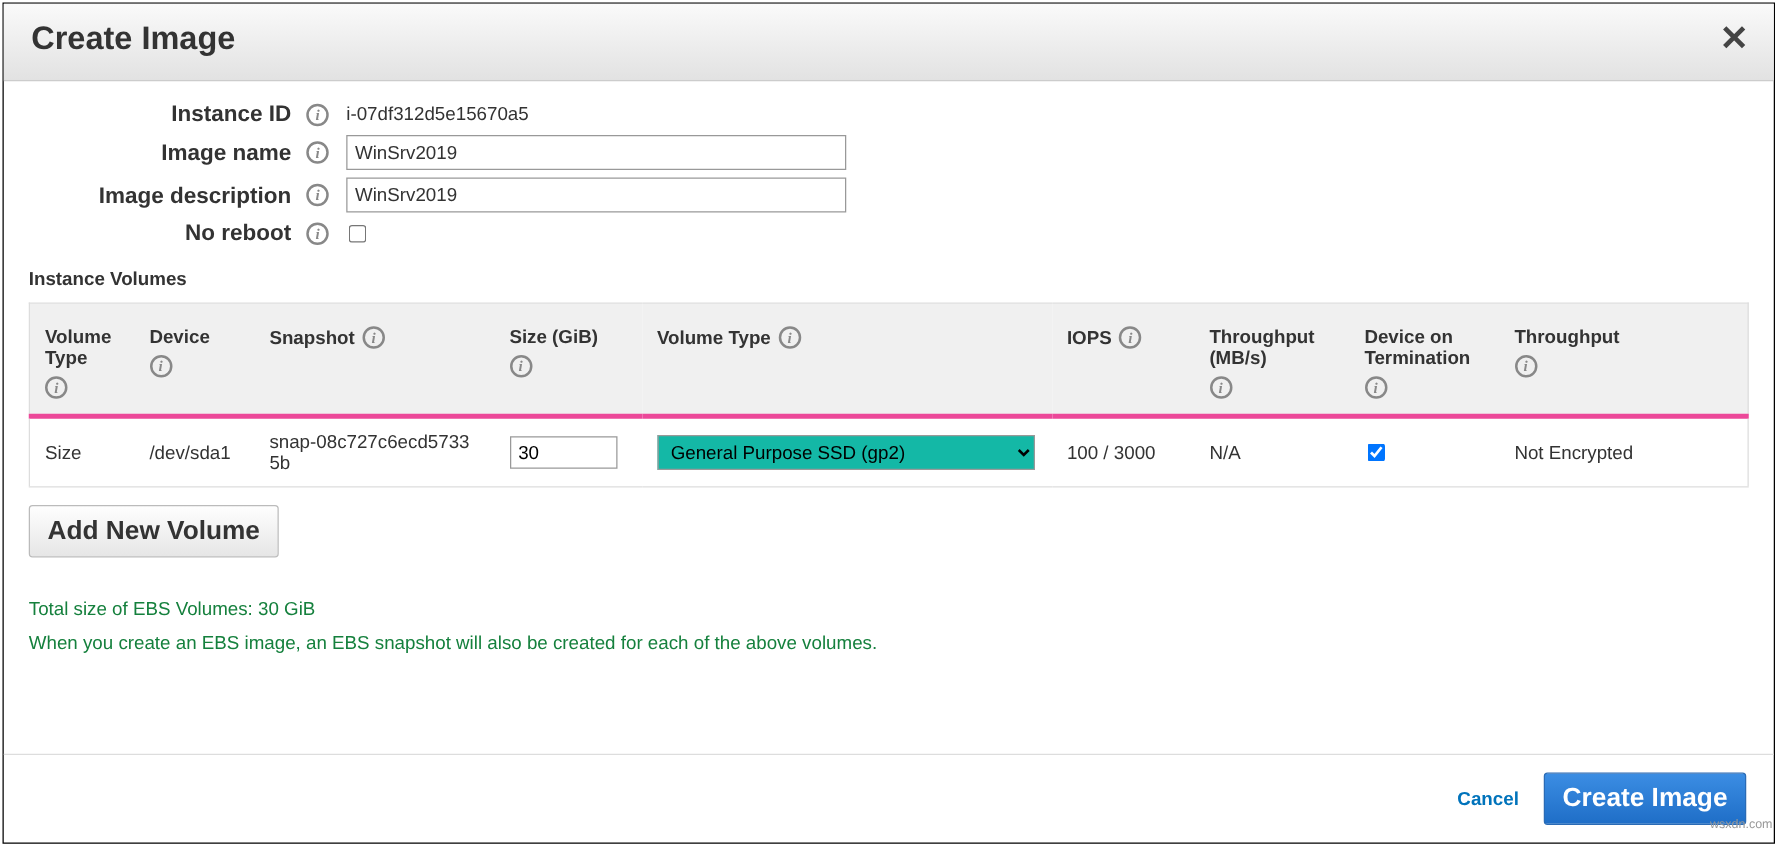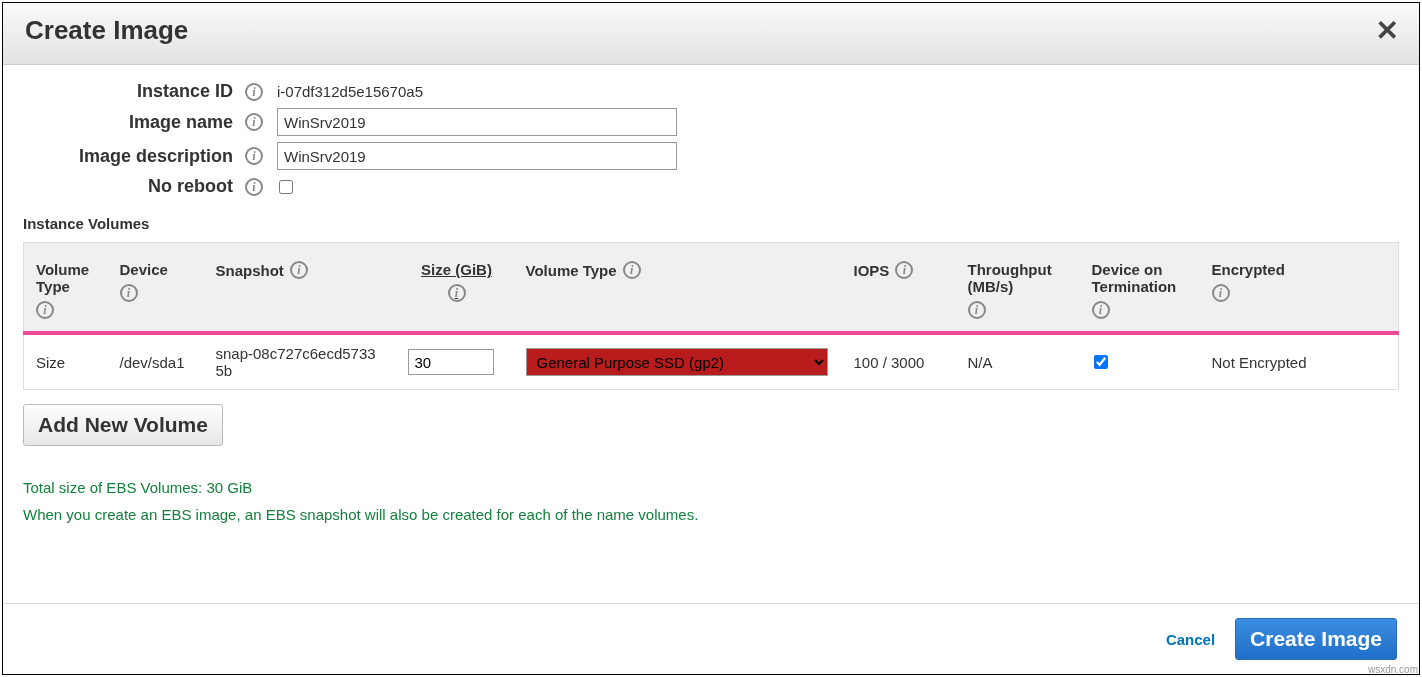--- a/index.html
+++ b/index.html
@@ -120,21 +120,21 @@
     width: 86px; height: 26px;
     border: 1px solid #999;
     padding: 2px 6px;
     font-size: 15px;
   }
   .vol-type-select {
     width: 302px; height: 28px;
     border: 1px solid #999;
     font-size: 15px;
     padding: 2px 6px;
-    background: #b91c1c;
+    background: #14b8a6;
   }
   .btn {
     display: inline-block;
     border: 1px solid #bbb;
     border-radius: 3px;
     padding: 8px 14px;
     font-size: 21px;
     font-weight: bold;
     cursor: pointer;
     color:#333;
@@ -161,21 +161,21 @@
     gap: 20px;
   }
   .cancel-link {
     color: #0073bb;
     font-weight: bold;
     font-size: 15px;
     cursor: pointer;
   }
   .watermark {
     position: fixed;
-    right: 4px; bottom: 2px;
+    right: 4px; bottom: 12px;
     font-size: 10px;
     color: #999;
   }
   .col-stack { display:flex; flex-direction:column; align-items:flex-start; gap:6px;}
   .col-stack .info-icon{margin:0;}
 </style>
 </head>
 <body>
 
 <div class="modal">
@@ -228,21 +228,21 @@
               <span class="info-icon">i</span>
             </div>
           </th>
           <th style="width:192px">
             <span class="th-wrap">
               <span>Snapshot</span>
               <span class="info-icon">i</span>
             </span>
           </th>
           <th style="width:118px">
-            <div class="col-stack" style="align-items:center;text-decoration:underline;">
+            <div class="col-stack" style="">
               <span>Size (GiB)</span>
               <span class="info-icon">i</span>
             </div>
           </th>
           <th style="width:328px">
             <span class="th-wrap">
               <span>Volume Type</span>
               <span class="info-icon">i</span>
             </span>
           </th>
@@ -259,21 +259,21 @@
             </span>
           </th>
           <th style="width:120px">
             <div class="col-stack">
               <span>Device on Termination</span>
               <span class="info-icon">i</span>
             </div>
           </th>
           <th>
             <div class="col-stack">
-              <span>Encrypted</span>
+              <span>Throughput</span>
               <span class="info-icon">i</span>
             </div>
           </th>
         </tr>
       </thead>
       <tbody>
         <tr>
           <td>Size</td>
           <td>/dev/sda1</td>
           <td style="word-break:break-all;">snap-08c727c6ecd57335b</td>
@@ -292,21 +292,21 @@
           </td>
           <td>Not Encrypted</td>
         </tr>
       </tbody>
     </table>
 
     <button class="btn add-vol">Add New Volume</button>
 
     <div class="info-text">
       <div>Total size of EBS Volumes: 30 GiB</div>
-      <div>When you create an EBS image, an EBS snapshot will also be created for each of the name volumes.</div>
+      <div>When you create an EBS image, an EBS snapshot will also be created for each of the above volumes.</div>
     </div>
 
   </div>
 
   <div class="modal-footer">
     <span class="cancel-link">Cancel</span>
     <button class="btn btn-primary">Create Image</button>
   </div>
 
 </div>

